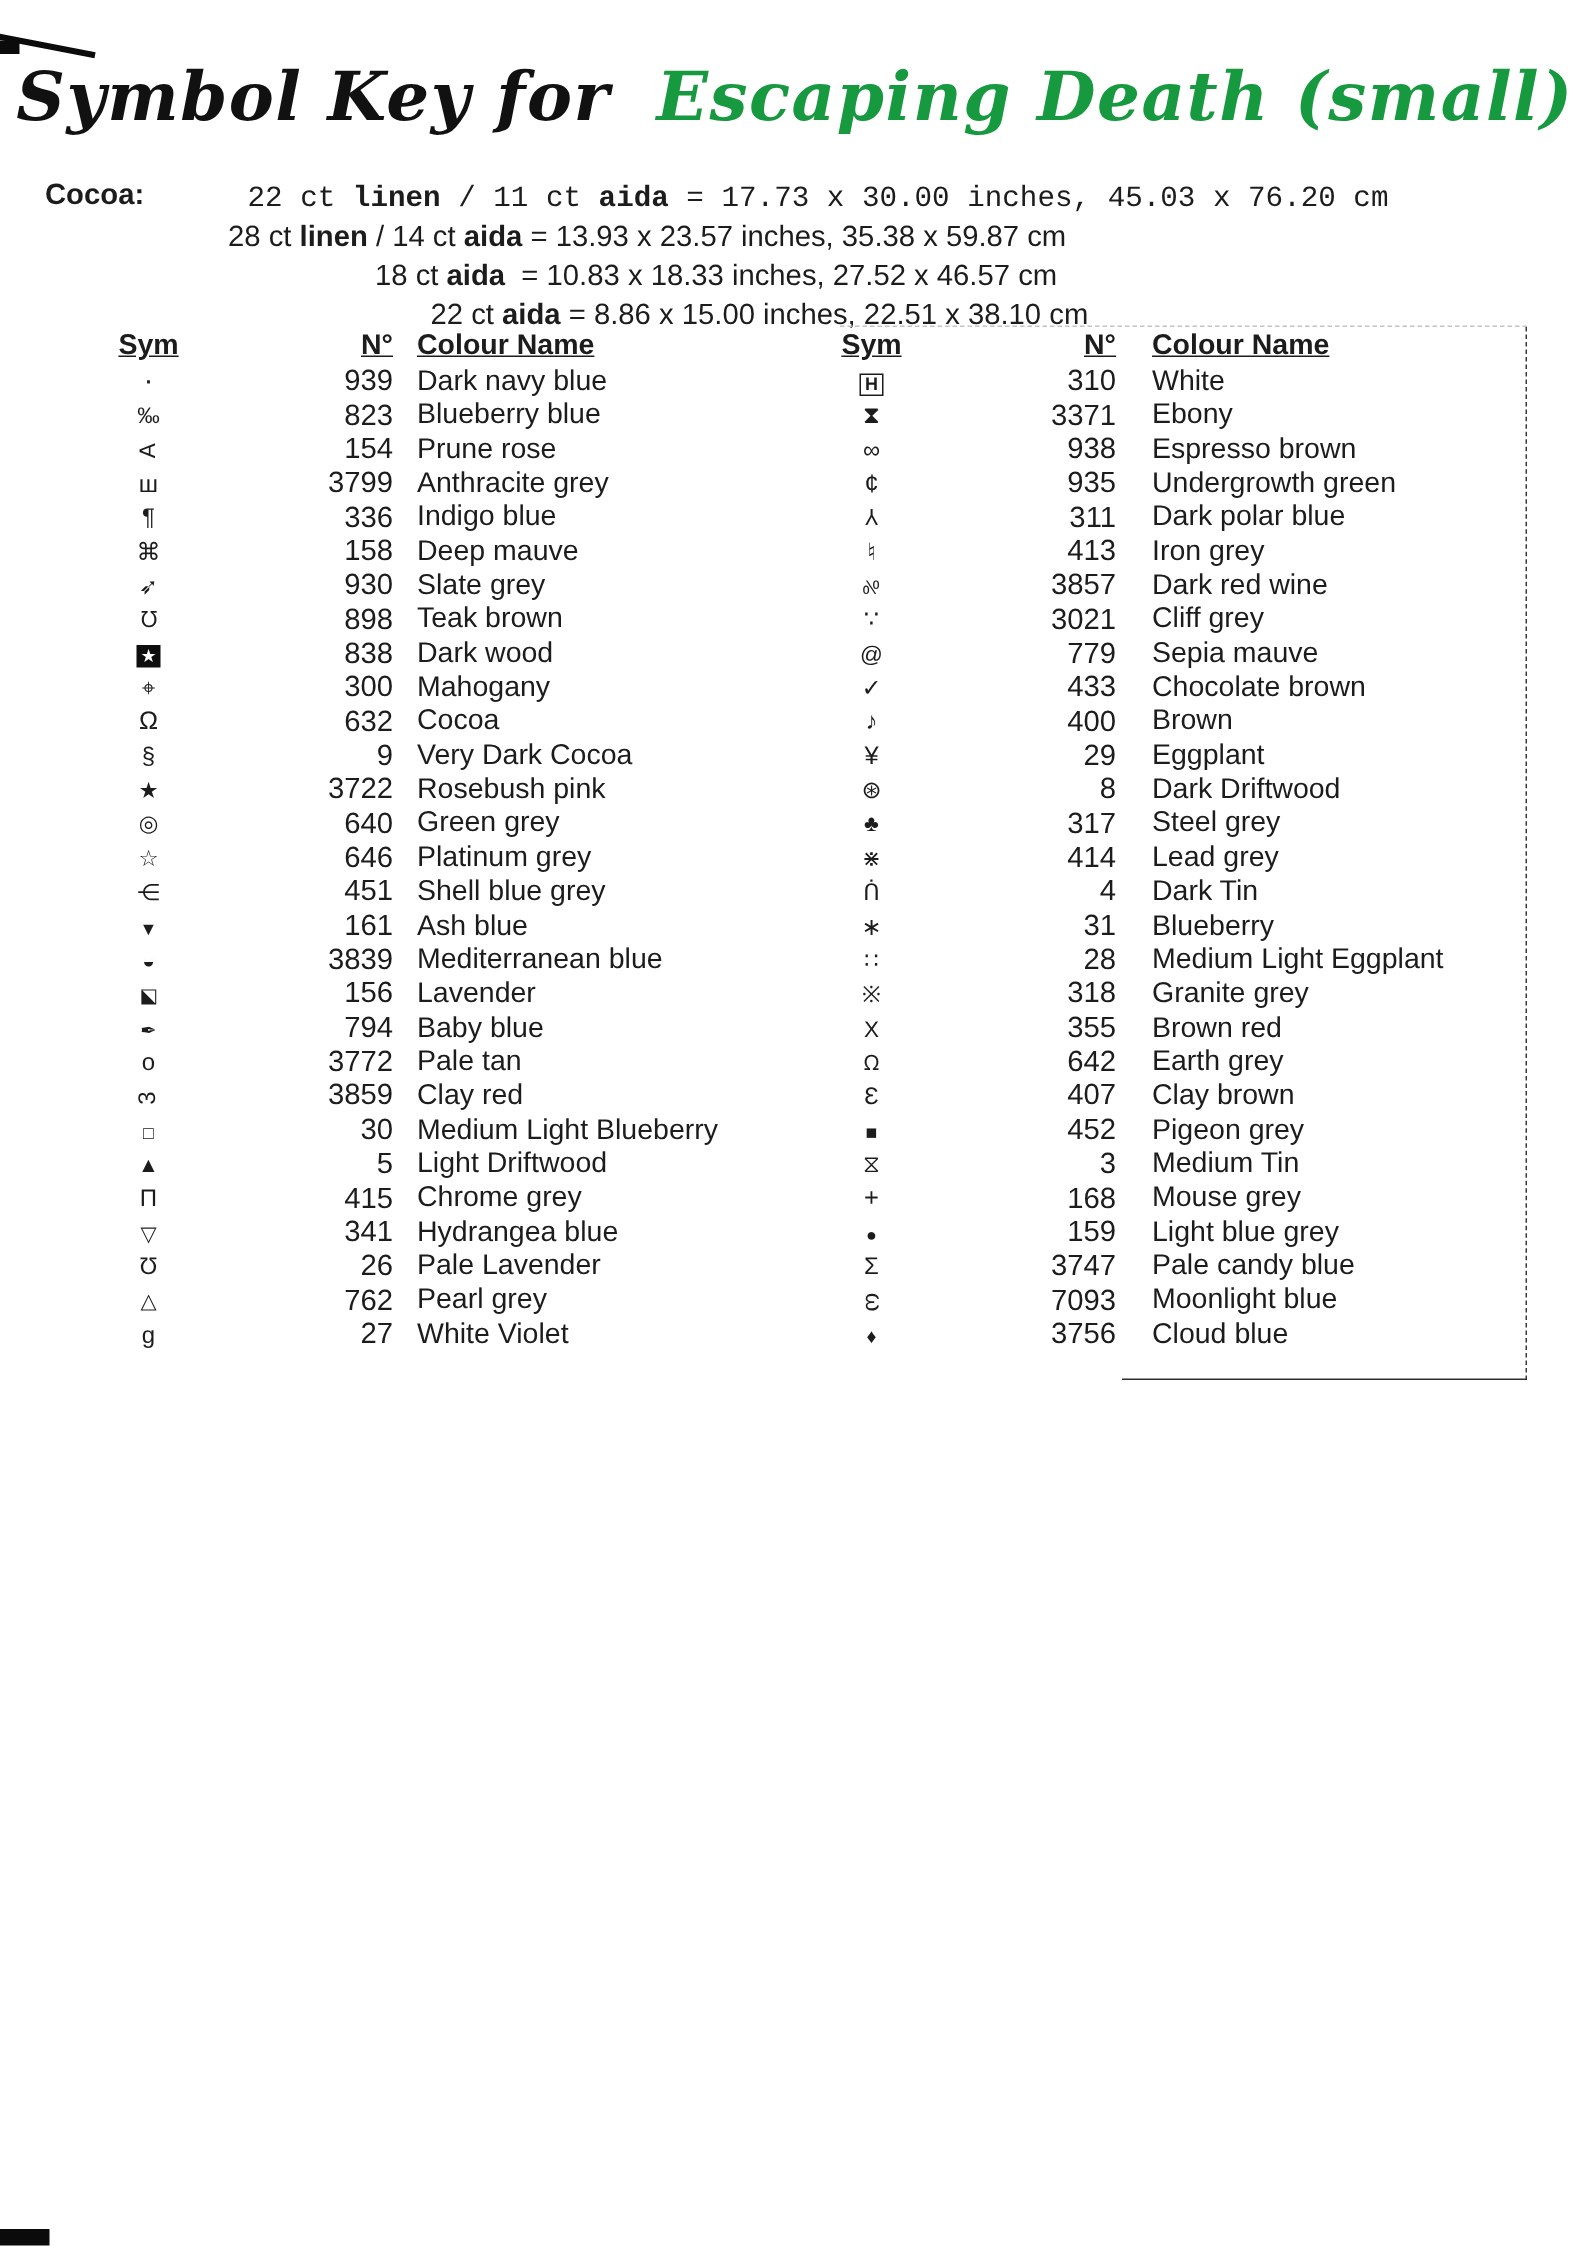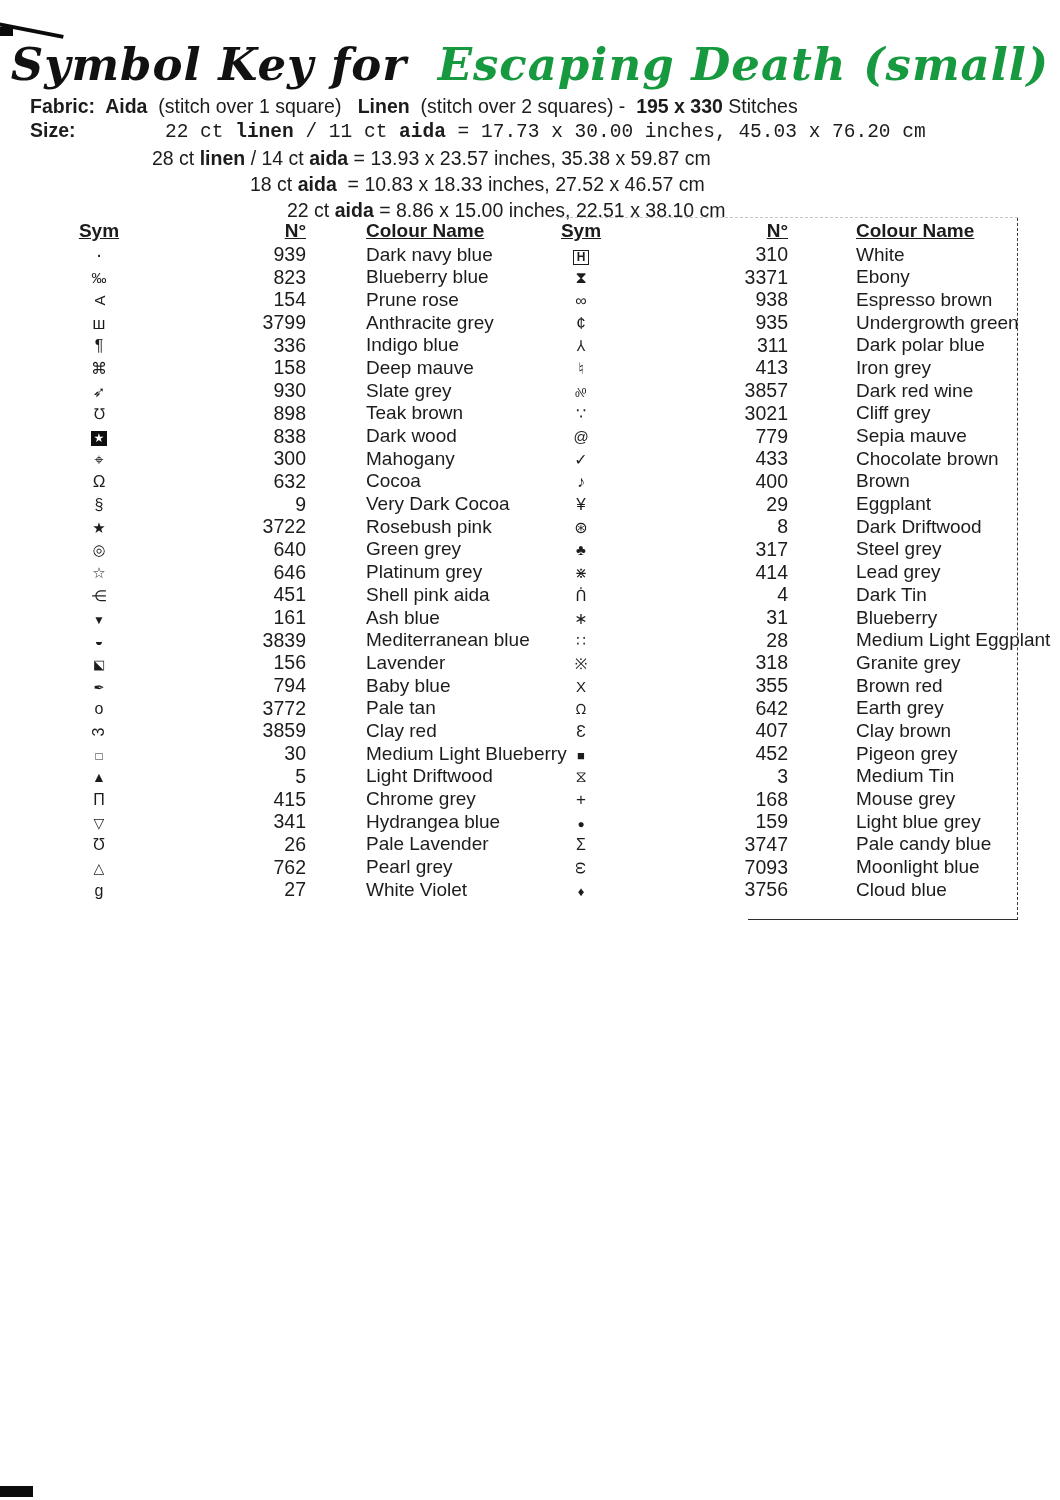--- a/index.html
+++ b/index.html
@@ -13,21 +13,21 @@
   #title .t-name{margin-left:14px;}
   
   .info-line{position:absolute;white-space:pre;font-size:19.5px;line-height:26px;}
   .b{font-weight:bold;}
   #fabric-line{top:93px;left:30px;}
   #size-label{top:119px;left:30px;font-weight:bold;font-size:19.5px;position:absolute;}
   
   .key-group{position:absolute;top:219px;}
   #group-left{left:76px;width:454px;}
   #group-right{left:558px;width:460px;}
-  .key-header,.key-row{display:grid;grid-template-columns:46px 140px auto;align-items:center;gap:44px;}
+  .key-header,.key-row{display:grid;grid-template-columns:46px 140px auto;align-items:center;}
   .key-header{height:24px;font-weight:bold;font-size:19px;}
   .key-row{height:22.7px;font-size:19px;}
   .h-sym{text-align:center;}
   .h-num{text-align:right;}
   .h-name{padding-left:16px;}
   #group-right .h-name,#group-right .c-name{padding-left:24px;}
   .key-header span{text-decoration:underline;}
   .c-sym{text-align:center;line-height:normal;}
   .c-sym .g{display:inline-block;line-height:1;}
   .c-num{text-align:right;font-size:19.5px;}
@@ -48,23 +48,22 @@
 </head>
 <body>
 
 <div id="page">
 
   <div id="title">
     <span class="t-prefix">Symbol Key for</span>
     <span class="t-name" style="color: rgb(23, 153, 63);">Escaping Death (small)</span>
   </div>
 
-  <div id="fabric-line" class="info-line"><span class="b">Fabric:  </span><span class="b">Aida</span><span>  (stitch over 1 square)   </span><span class="b">Linen</span><span>  (stitch over 2 squares) -  </span><span class="b">195 x 330</span><span> Stitches</span></div>
-
-  <div id="size-label">Size:</div>
+
+  <div id="size-label">Cocoa:</div>
   <div id="size-lines">
       <div class="info-line" style="left: 165px; top: 119px; font-family: Liberation Mono, monospace;"><span>22 ct </span><span class="b">linen</span><span> / 11 ct </span><span class="b">aida</span><span> = 17.73 x 30.00 inches, 45.03 x 76.20 cm</span></div>
       <div class="info-line" style="left: 152px; top: 145px;"><span>28 ct </span><span class="b">linen</span><span> / 14 ct </span><span class="b">aida</span><span> = 13.93 x 23.57 inches, 35.38 x 59.87 cm</span></div>
       <div class="info-line" style="left: 250px; top: 171px;"><span>18 ct </span><span class="b">aida</span><span>  = 10.83 x 18.33 inches, 27.52 x 46.57 cm</span></div>
       <div class="info-line" style="left: 287px; top: 197px;"><span>22 ct </span><span class="b">aida</span><span> = 8.86 x 15.00 inches, 22.51 x 38.10 cm</span></div>
     </div>
 
   <div id="group-left" class="key-group">
     <div class="key-header">
       <span class="h-sym">Sym</span>
@@ -143,21 +142,21 @@
           <span class="c-name">Green grey</span>
         </div>
         <div class="key-row">
           <span class="c-sym"><span class="g" style="font-size: 15px;">☆</span></span>
           <span class="c-num">646</span>
           <span class="c-name">Platinum grey</span>
         </div>
         <div class="key-row">
           <span class="c-sym"><span class="g" style="font-size: 15px;">⋲</span></span>
           <span class="c-num">451</span>
-          <span class="c-name">Shell pink aida</span>
+          <span class="c-name">Shell blue grey</span>
         </div>
         <div class="key-row">
           <span class="c-sym"><span class="g" style="font-size: 12px;">▼</span></span>
           <span class="c-num">161</span>
           <span class="c-name">Ash blue</span>
         </div>
         <div class="key-row">
           <span class="c-sym"><span class="g" style="font-size: 14px;">◒</span></span>
           <span class="c-num">3839</span>
           <span class="c-name">Mediterranean blue</span>

